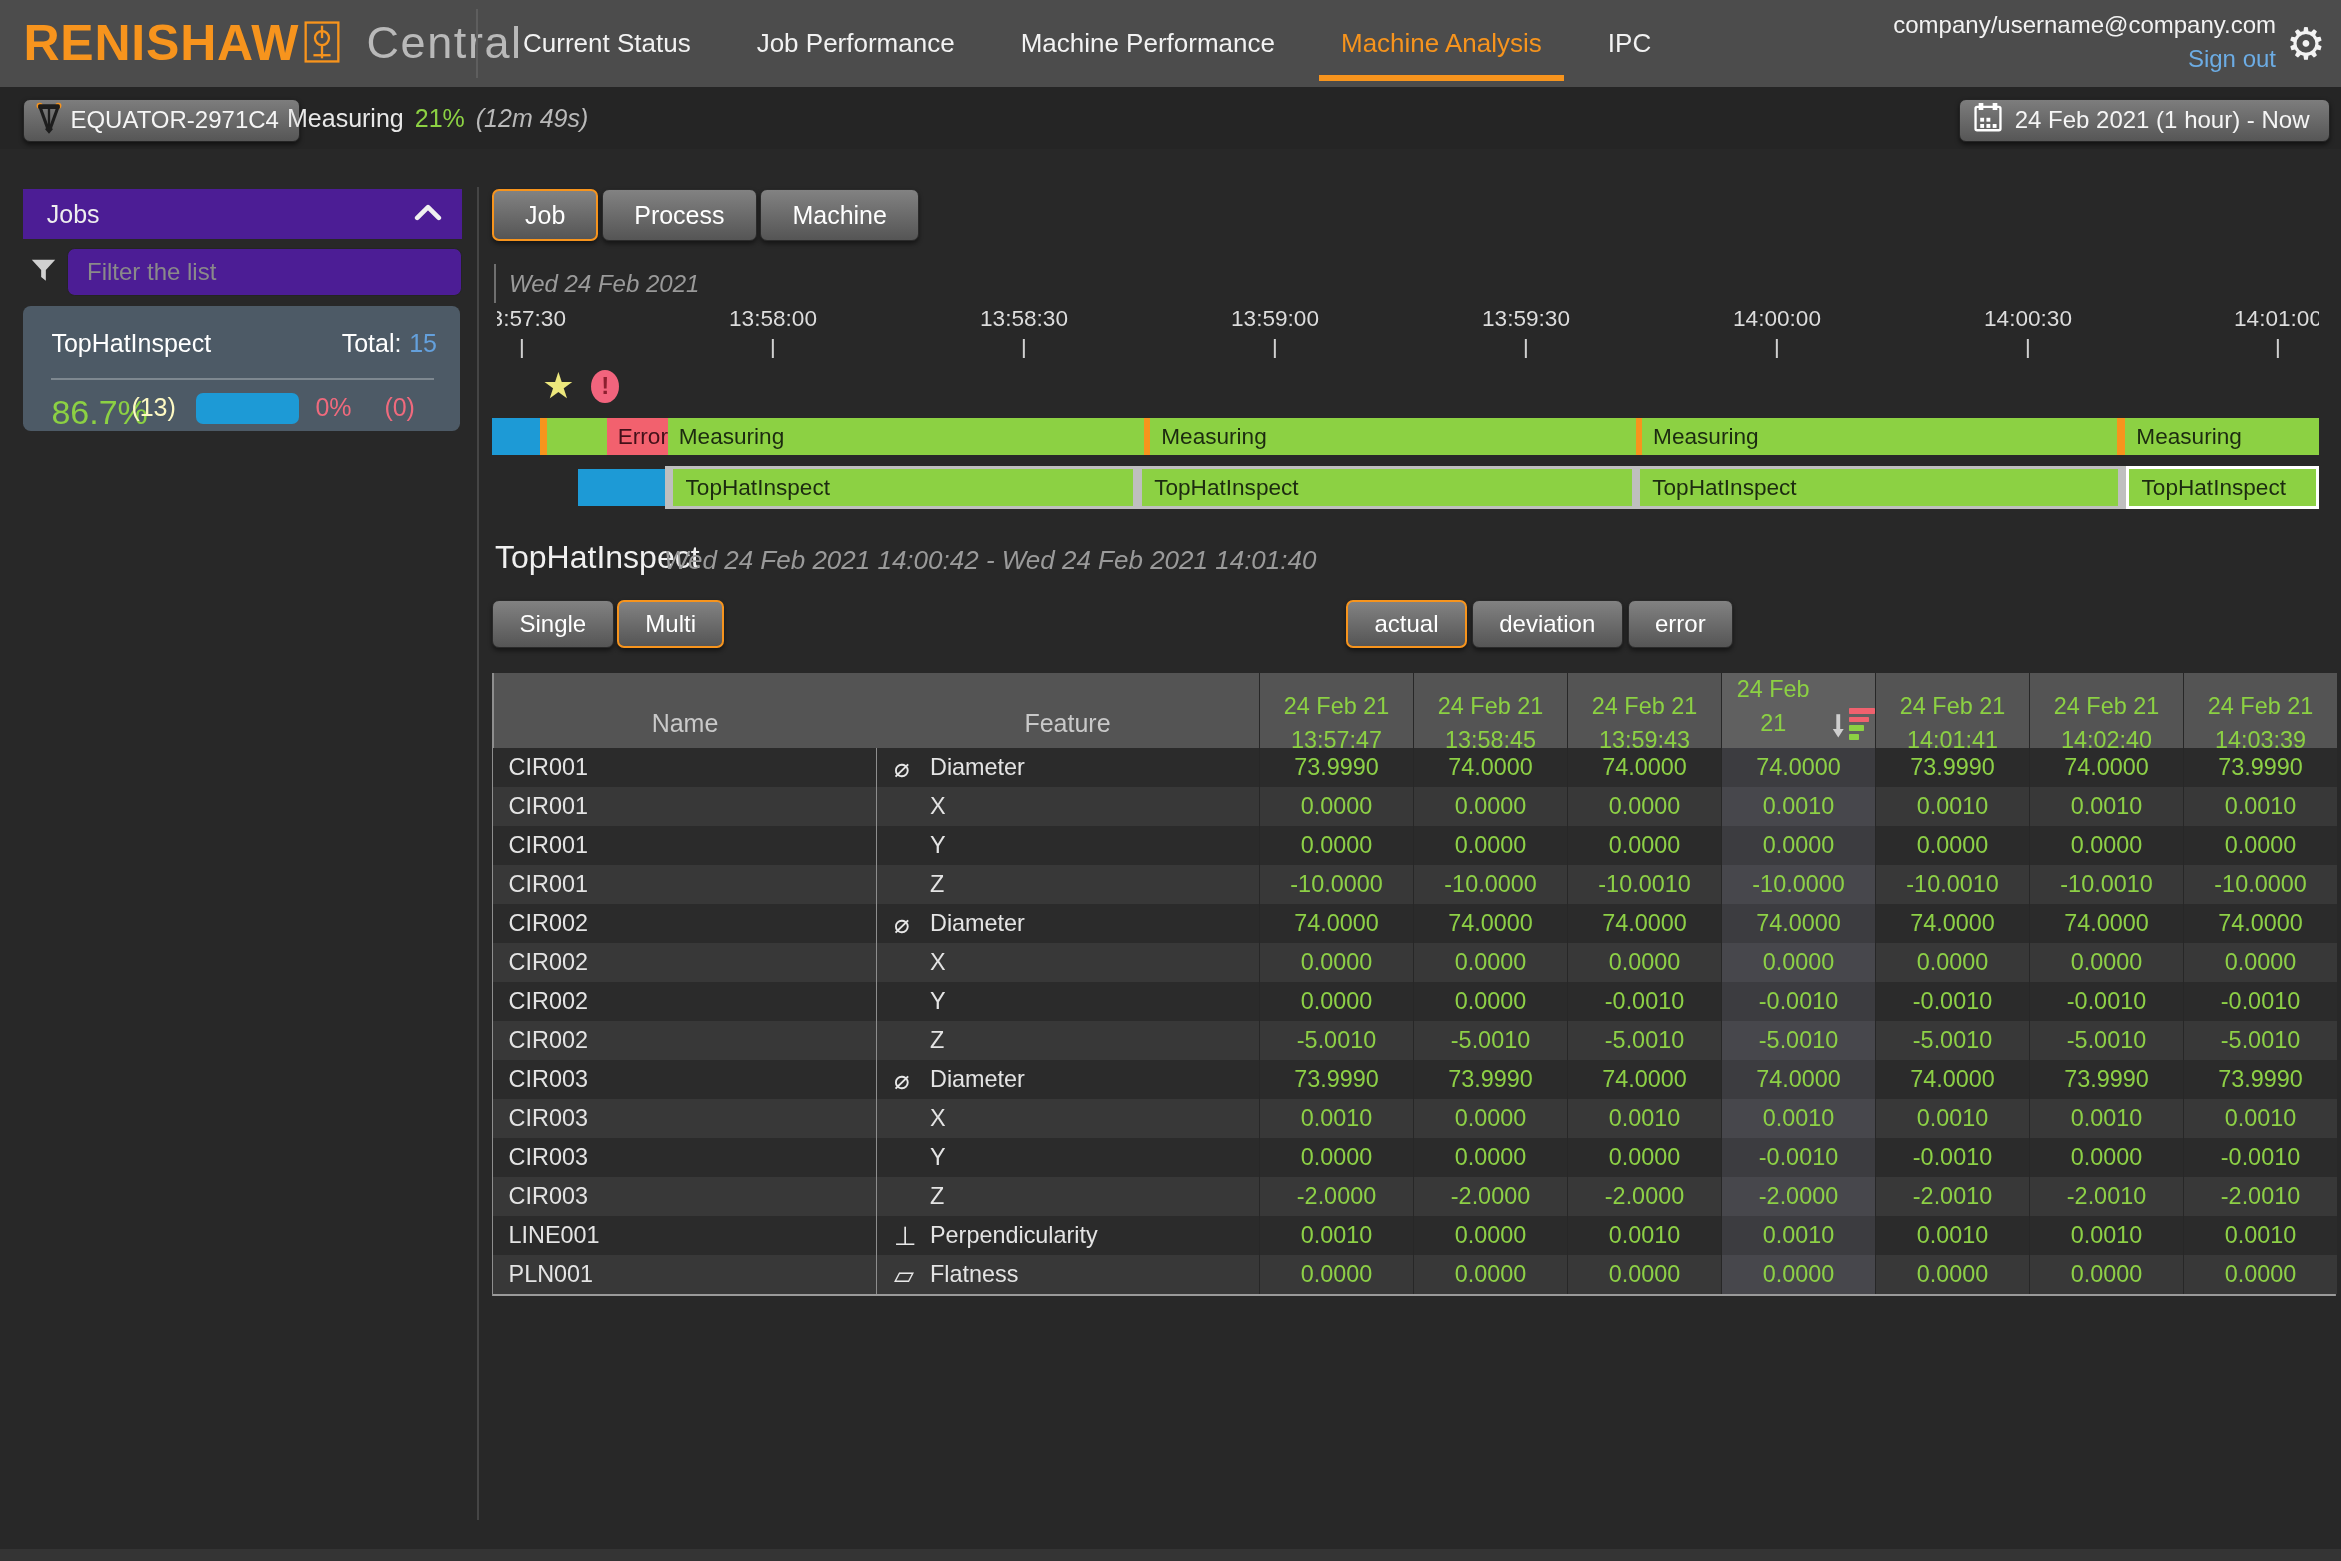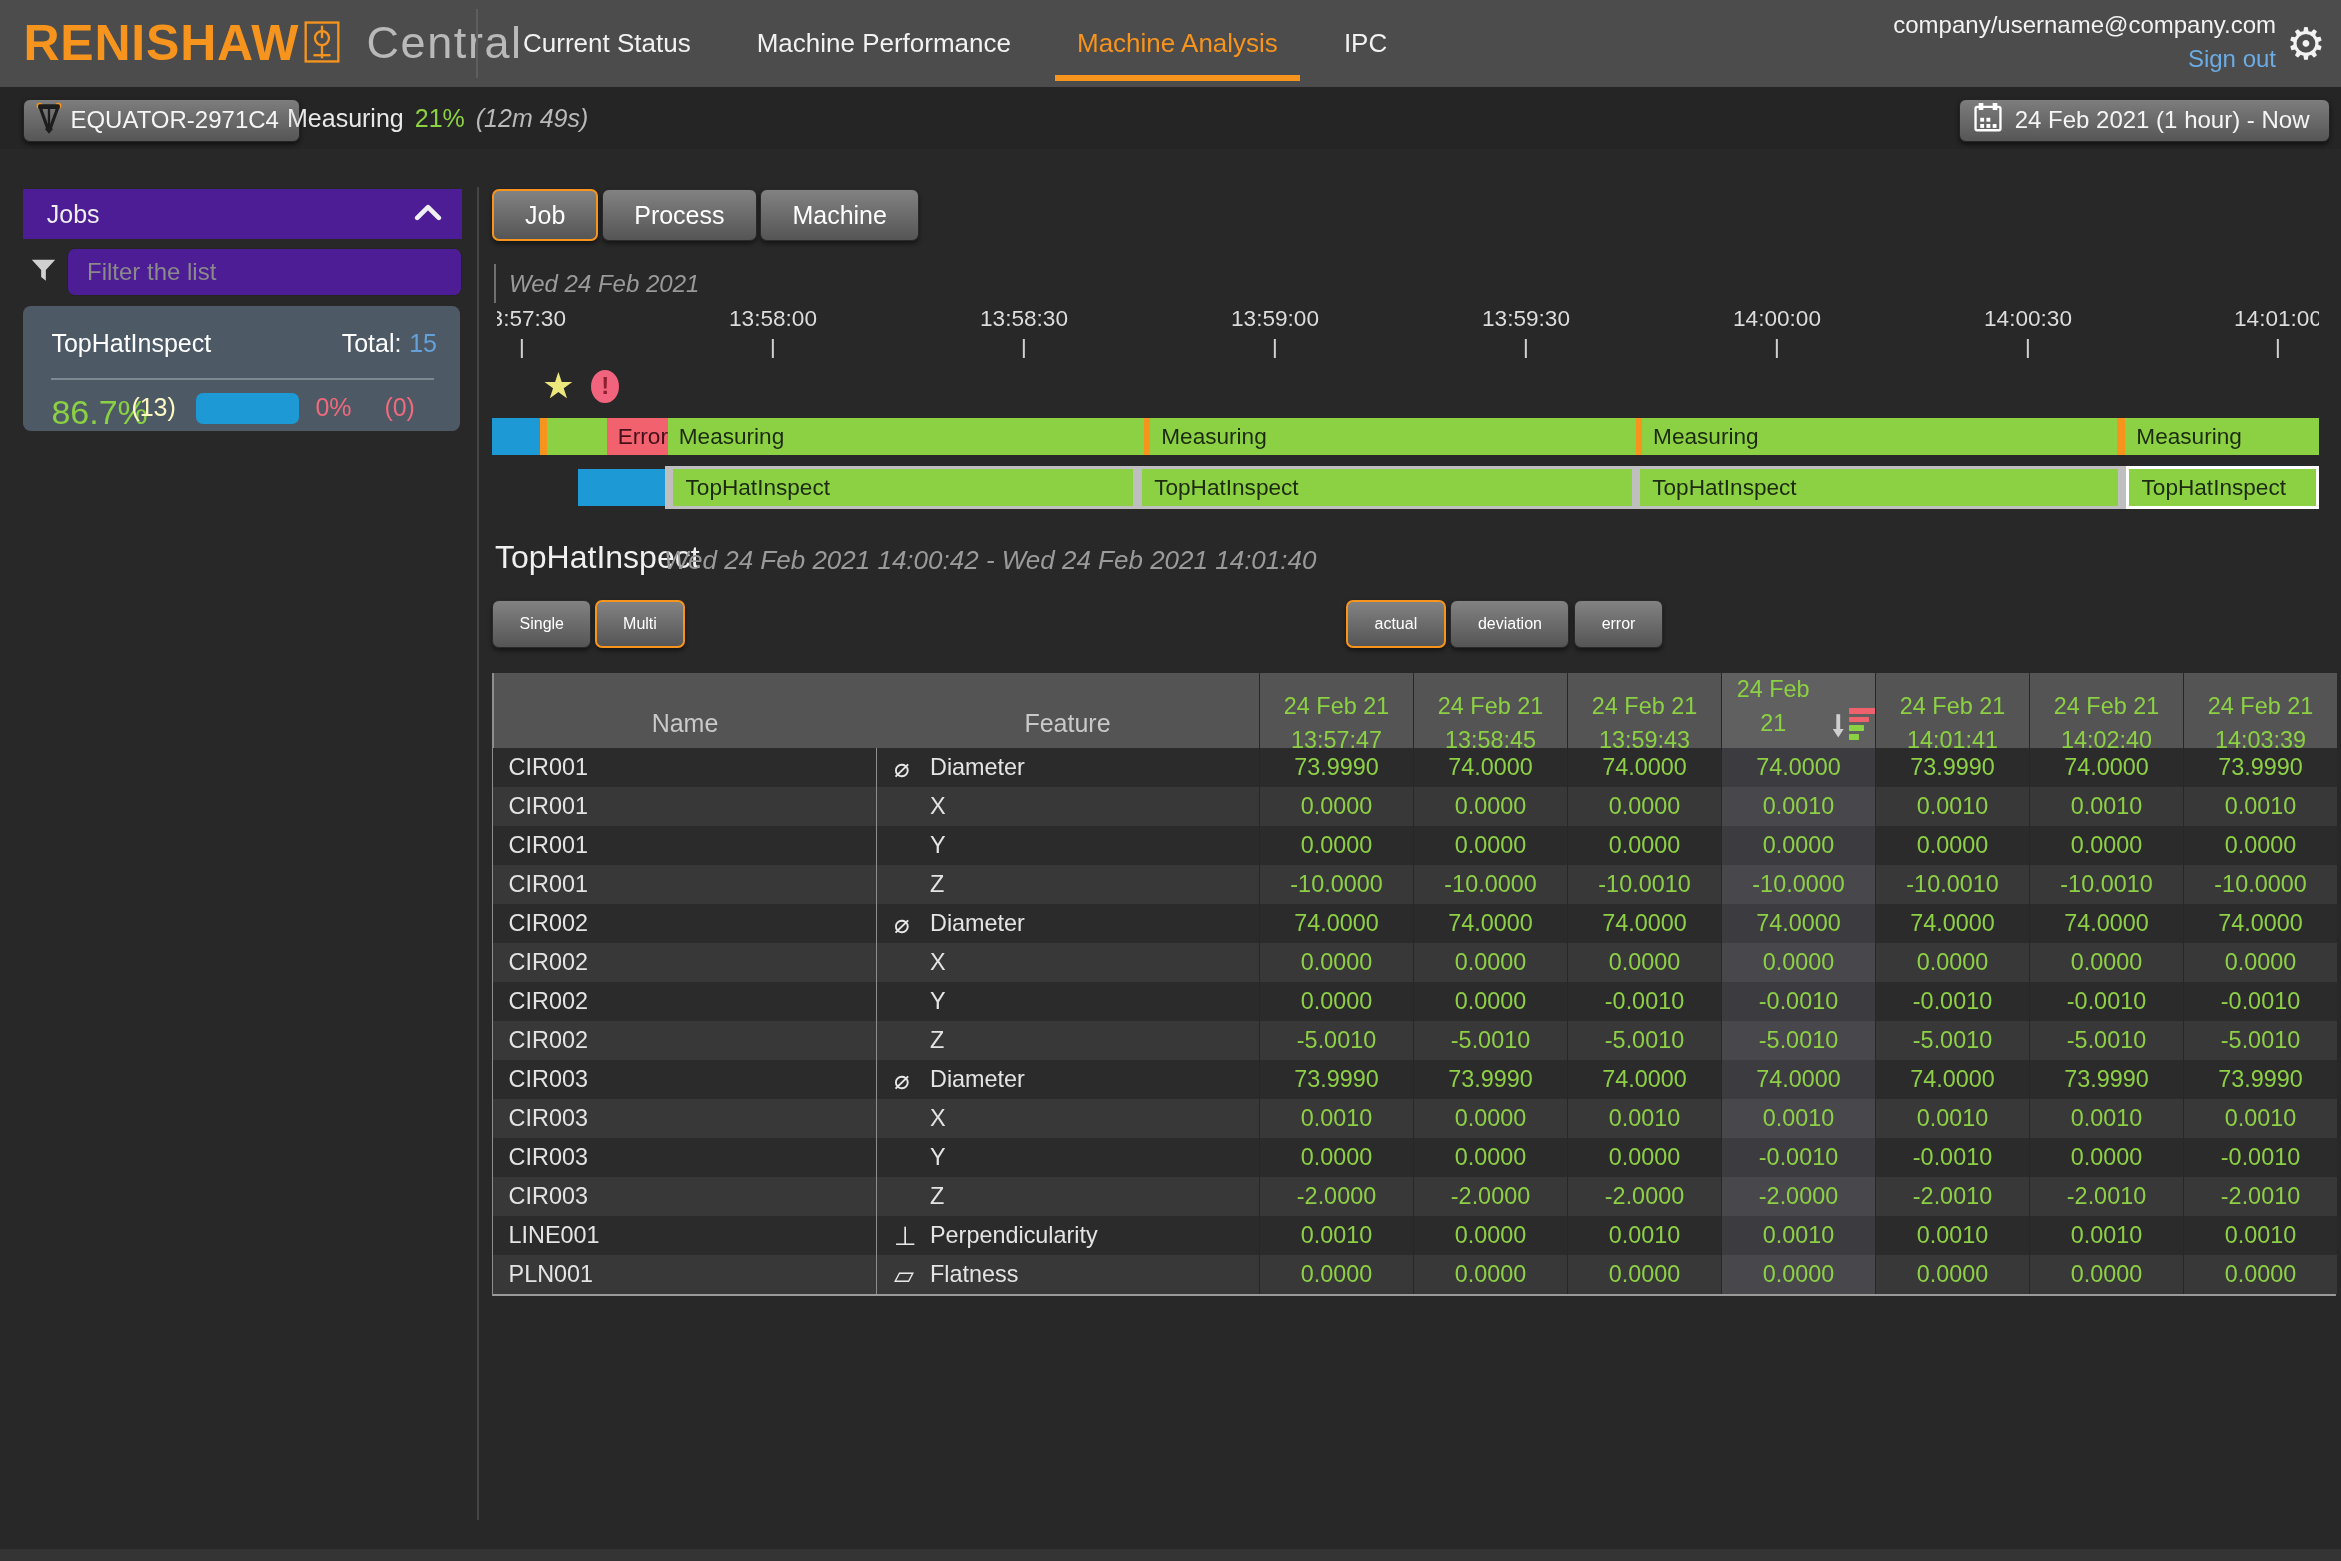--- a/index.html
+++ b/index.html
@@ -88,21 +88,21 @@
   #job-track{position:absolute;top:0;height:43px;background:#BFBFBF;}
   .run{position:absolute;top:3.1px;height:37px;background:#8CD143;display:flex;align-items:center;overflow:hidden;box-sizing:border-box;}
   .run span{font-size:22.6px;color:#1c2b10;padding-left:12.5px;white-space:nowrap;}
   .run.selected{top:0;height:43px;border:3.1px solid #fff;}
 
   
   #detail-title{position:absolute;left:495px;top:539px;font-size:32px;color:#f0f0f0;}
   #detail-range{position:absolute;left:664px;top:545px;font-size:26px;font-style:italic;color:#9a9a9a;}
   #mode-tabs{position:absolute;left:492px;top:600px;display:flex;gap:3.1px;}
   #value-tabs{position:absolute;left:1346px;top:600px;display:flex;gap:4.7px;}
-  .smbtn{height:48px;padding:0 26.5px;font-size:16px;border-radius:7px;display:flex;align-items:center;
+  .smbtn{height:48px;padding:0 26.5px;font-size:24px;border-radius:7px;display:flex;align-items:center;
          background:linear-gradient(#828282,#555);border:1.6px solid #2a2a2a;color:#fff;
          box-shadow:0 2.3px 4.7px rgba(0,0,0,.45);box-sizing:border-box;cursor:pointer;}
   .smbtn.active{border:2.3px solid #F7941D;}
 
   
   #table{position:absolute;left:492px;top:673px;width:1842px;border-left:1.6px solid #8e8e8e;border-right:1.6px solid #8e8e8e;box-sizing:content-box;}
   .tgrid{display:grid;grid-template-columns:383px 383px repeat(7,154px);}
   #thead{height:72px;margin-bottom:3.1px;}
   #thead .hcell{background:#545454;color:#c9c9c9;font-size:25px;display:flex;align-items:center;justify-content:center;}
   #thead .hdate{flex-direction:row;color:#8CD143;font-size:23.4px;gap:7.8px;}
@@ -143,20 +143,21 @@
             <line x1="23" y1="6" x2="23" y2="22" stroke="#F7941D" stroke-width="3"></line>
             <line x1="23" y1="31" x2="23" y2="48" stroke="#F7941D" stroke-width="3"></line>
             <line x1="12" y1="44" x2="34" y2="44" stroke="#F7941D" stroke-width="3"></line>
           </svg>
       </span>
       <span id="brand-product">Central</span>
     </div>
     <div id="nav-sep"></div>
     <div id="nav-items">
         <div class="nav-item">Current Status</div>
+        <div class="nav-item">Job Performance</div>
         <div class="nav-item">Machine Performance</div>
         <div class="nav-item active">Machine Analysis</div>
         <div class="nav-item">IPC</div>
       </div>
     <div id="user-box">
       <div id="user-email">company/username@company.com</div>
       <div id="sign-out">Sign out</div>
     </div>
     <div id="gear" class="glyph">⚙</div>
   </div>

